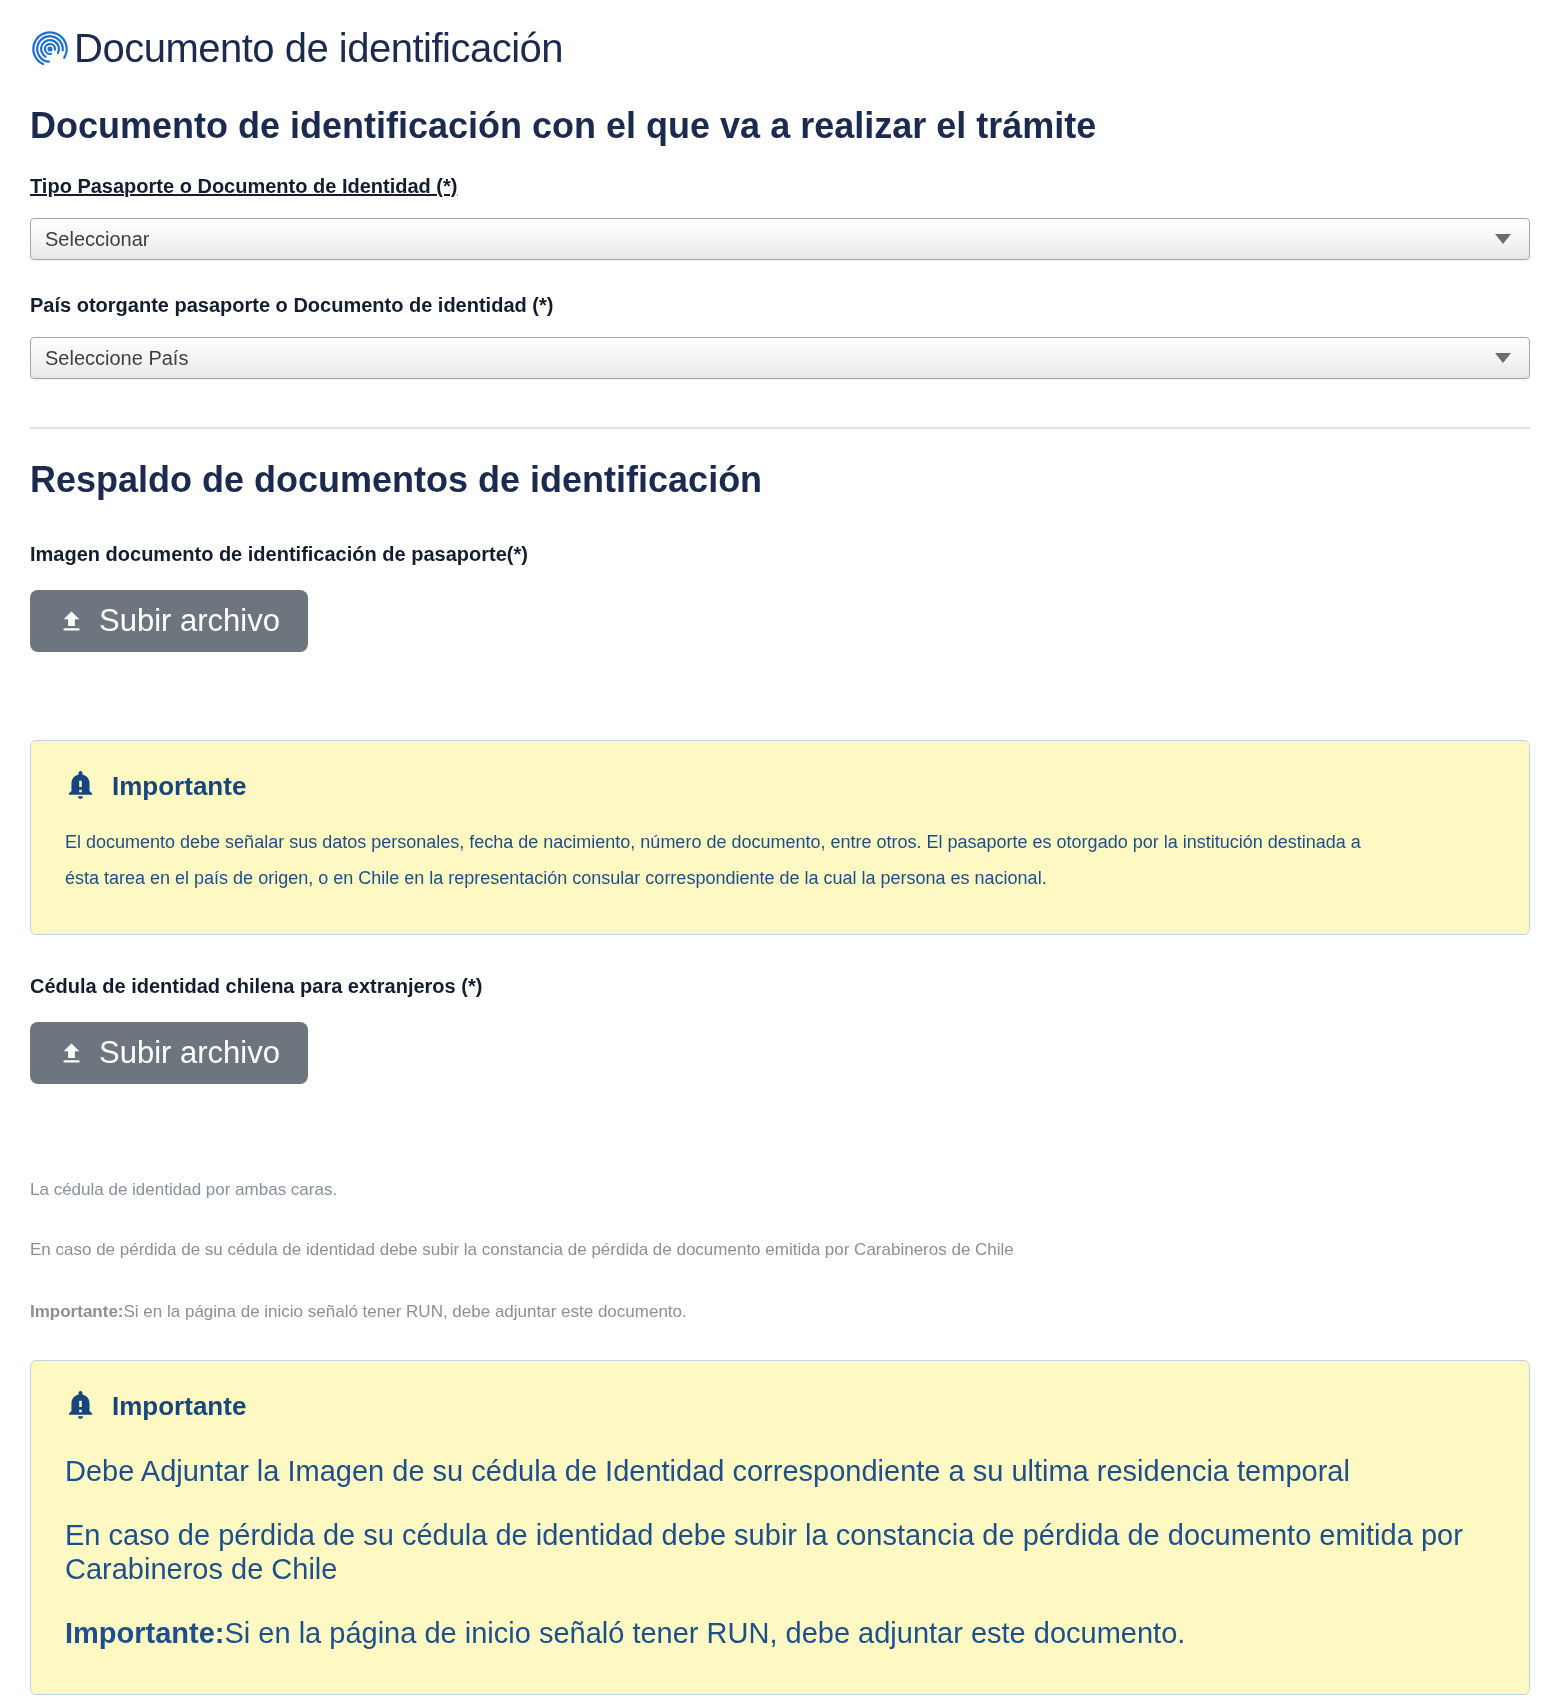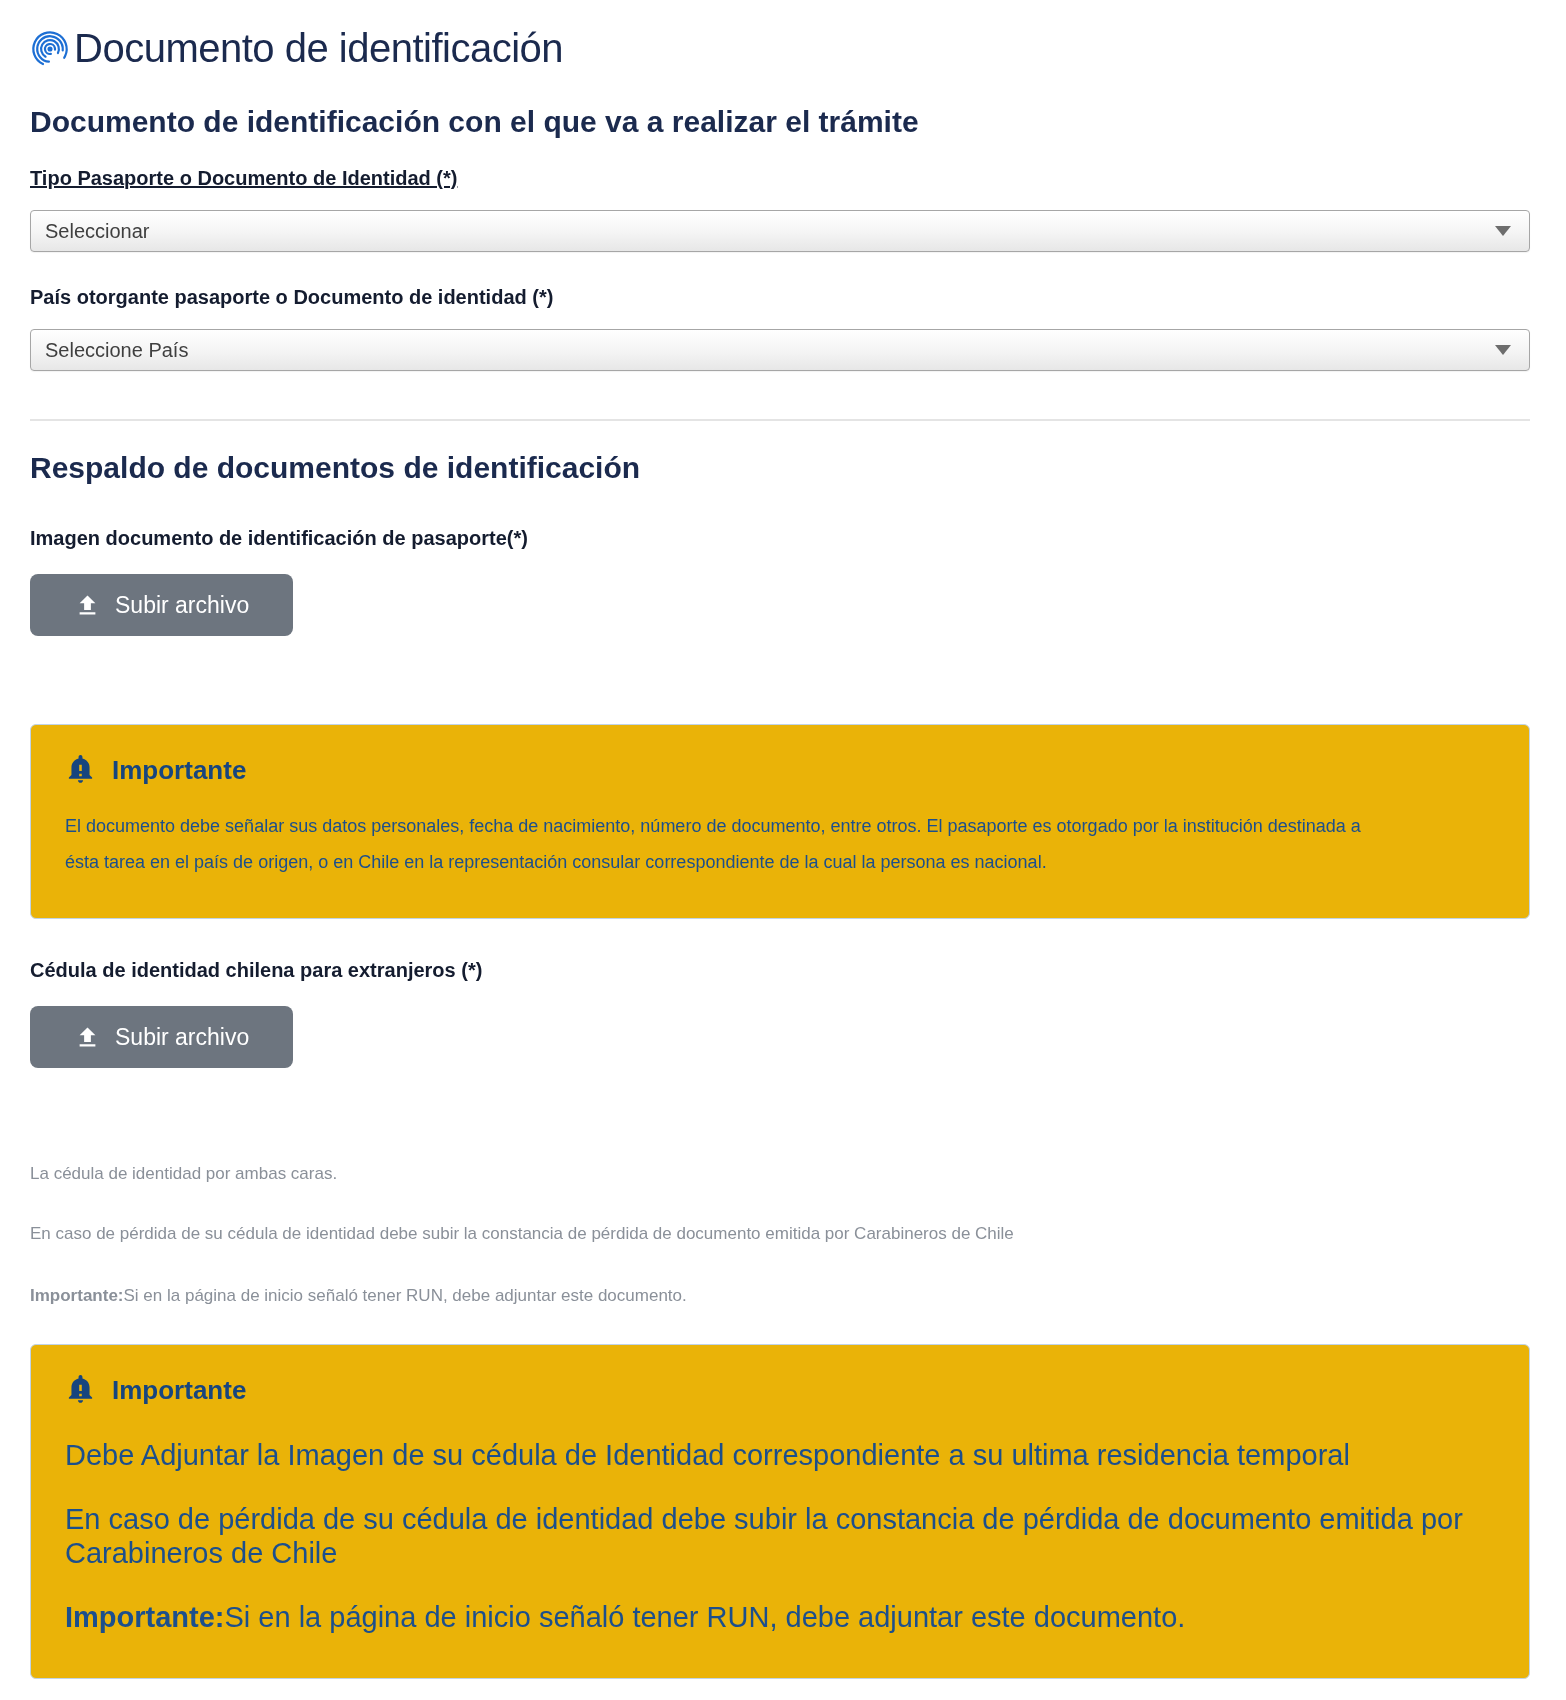--- a/index.html
+++ b/index.html
@@ -20,21 +20,21 @@
     margin-top: 26px;
   }
   .page-title {
     font-size: 40px; font-weight: 400;
     color: #1b2a4e; letter-spacing: -0.5px;
   }
   .fp-icon { width: 40px; height: 40px; display: block; }
 
   
   h2.section-heading {
-    font-size: 30px; font-weight: 700; color: #1b2a4e;
+    font-size: 36px; font-weight: 700; color: #1b2a4e;
   }
   .h-doc { margin-top: 34px; }
   .h-respaldo { margin-top: 30px; }
 
   
   .field-label {
     font-size: 20px; font-weight: 700; color: #141c2f;
   }
   .lbl-tipo   { margin-top: 28px; text-decoration: underline; }
   .lbl-pais   { margin-top: 34px; }
@@ -63,31 +63,31 @@
 
   .divider {
     margin-top: 48px;
     border: 0; border-top: 2px solid #e4e4e4;
   }
 
   
   .upload-btn {
     margin-top: 24px;
     display: inline-flex; align-items: center; gap: 14px;
-    height: 62px; padding: 0 44px;
+    height: 62px; padding: 0 28px;
     background: #6d757f; color: #ffffff;
     border: none; border-radius: 8px;
-    font-size: 23px; font-family: inherit;
+    font-size: 31px; font-family: inherit;
     cursor: pointer;
   }
   .upload-btn svg { display: block; }
 
   
   .notice {
-    background: #eab308;
+    background: #fef9c3;
     border: 1px solid #c0d4e8;
     border-radius: 6px;
     padding: 28px 34px 38px 34px;
   }
   .notice-1 { margin-top: 88px; }
   .notice-2 { margin-top: 38px; padding-bottom: 44px; }
   .notice-header { display: flex; align-items: center; gap: 16px; }
   .notice-title { font-size: 26px; font-weight: 700; color: #17457e; }
   .notice-body {
     margin-top: 20px; max-width: 1330px;

